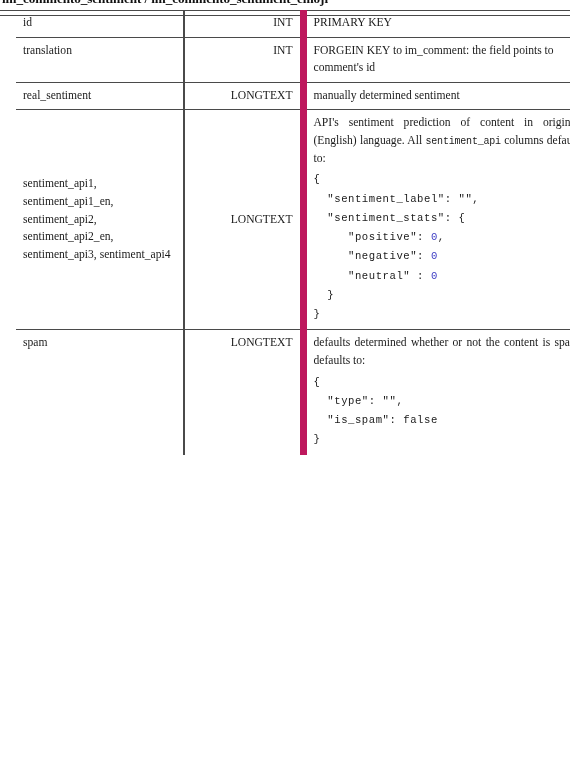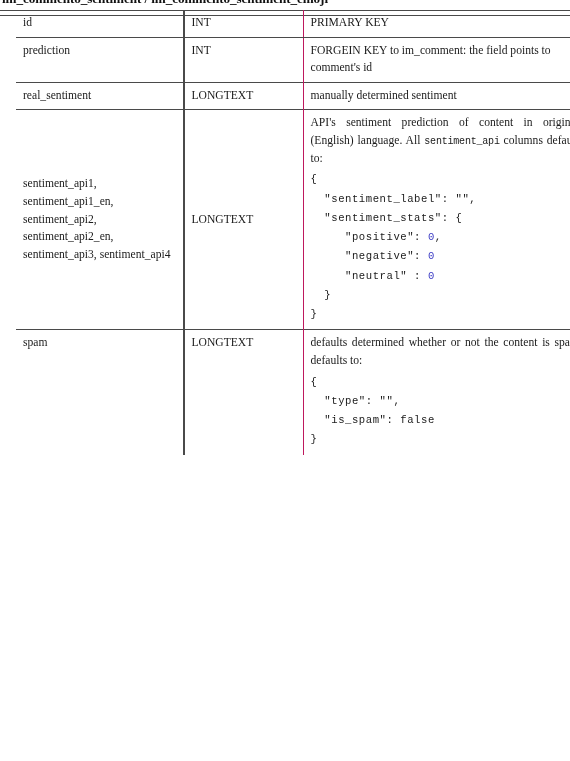--- a/index.html
+++ b/index.html
@@ -68,22 +68,22 @@
   col.c-desc { width: 283px; }
 
   
   table.schema td.name,
   table.schema th.name {
     border-right: 1px double #4a4a4a;
     box-shadow: inset -3.5px 0 0 -2.5px #4a4a4a;
   }
   table.schema td.type,
   table.schema th.type {
-    border-right: 1px solid #be185d;
-    text-align: left;
+    border-right: 7px solid #be185d;
+    text-align: right;
   }
   thead tr th { border-bottom: 1px solid #4a4a4a; }
   tbody tr.sep > * { border-top: 1px solid #4a4a4a; }
 
   
   .double-top {
     position: absolute;
     top: 10px;
     left: 0;
     width: 570px;
@@ -140,21 +140,21 @@
       <tr>
         <th class="name">id</th>
         <th class="type">INT</th>
         <th class="desc">PRIMARY KEY</th>
       </tr>
     </thead>
 
     <tbody>
 
       <tr class="sep">
-        <td class="name">prediction</td>
+        <td class="name">translation</td>
         <td class="type">INT</td>
         <td class="desc justify">FORGEIN KEY to im_comment: the field points to comment's id</td>
       </tr>
 
 
 
 
       <tr class="sep">
         <td class="name">real_sentiment</td>
         <td class="type">LONGTEXT</td>

